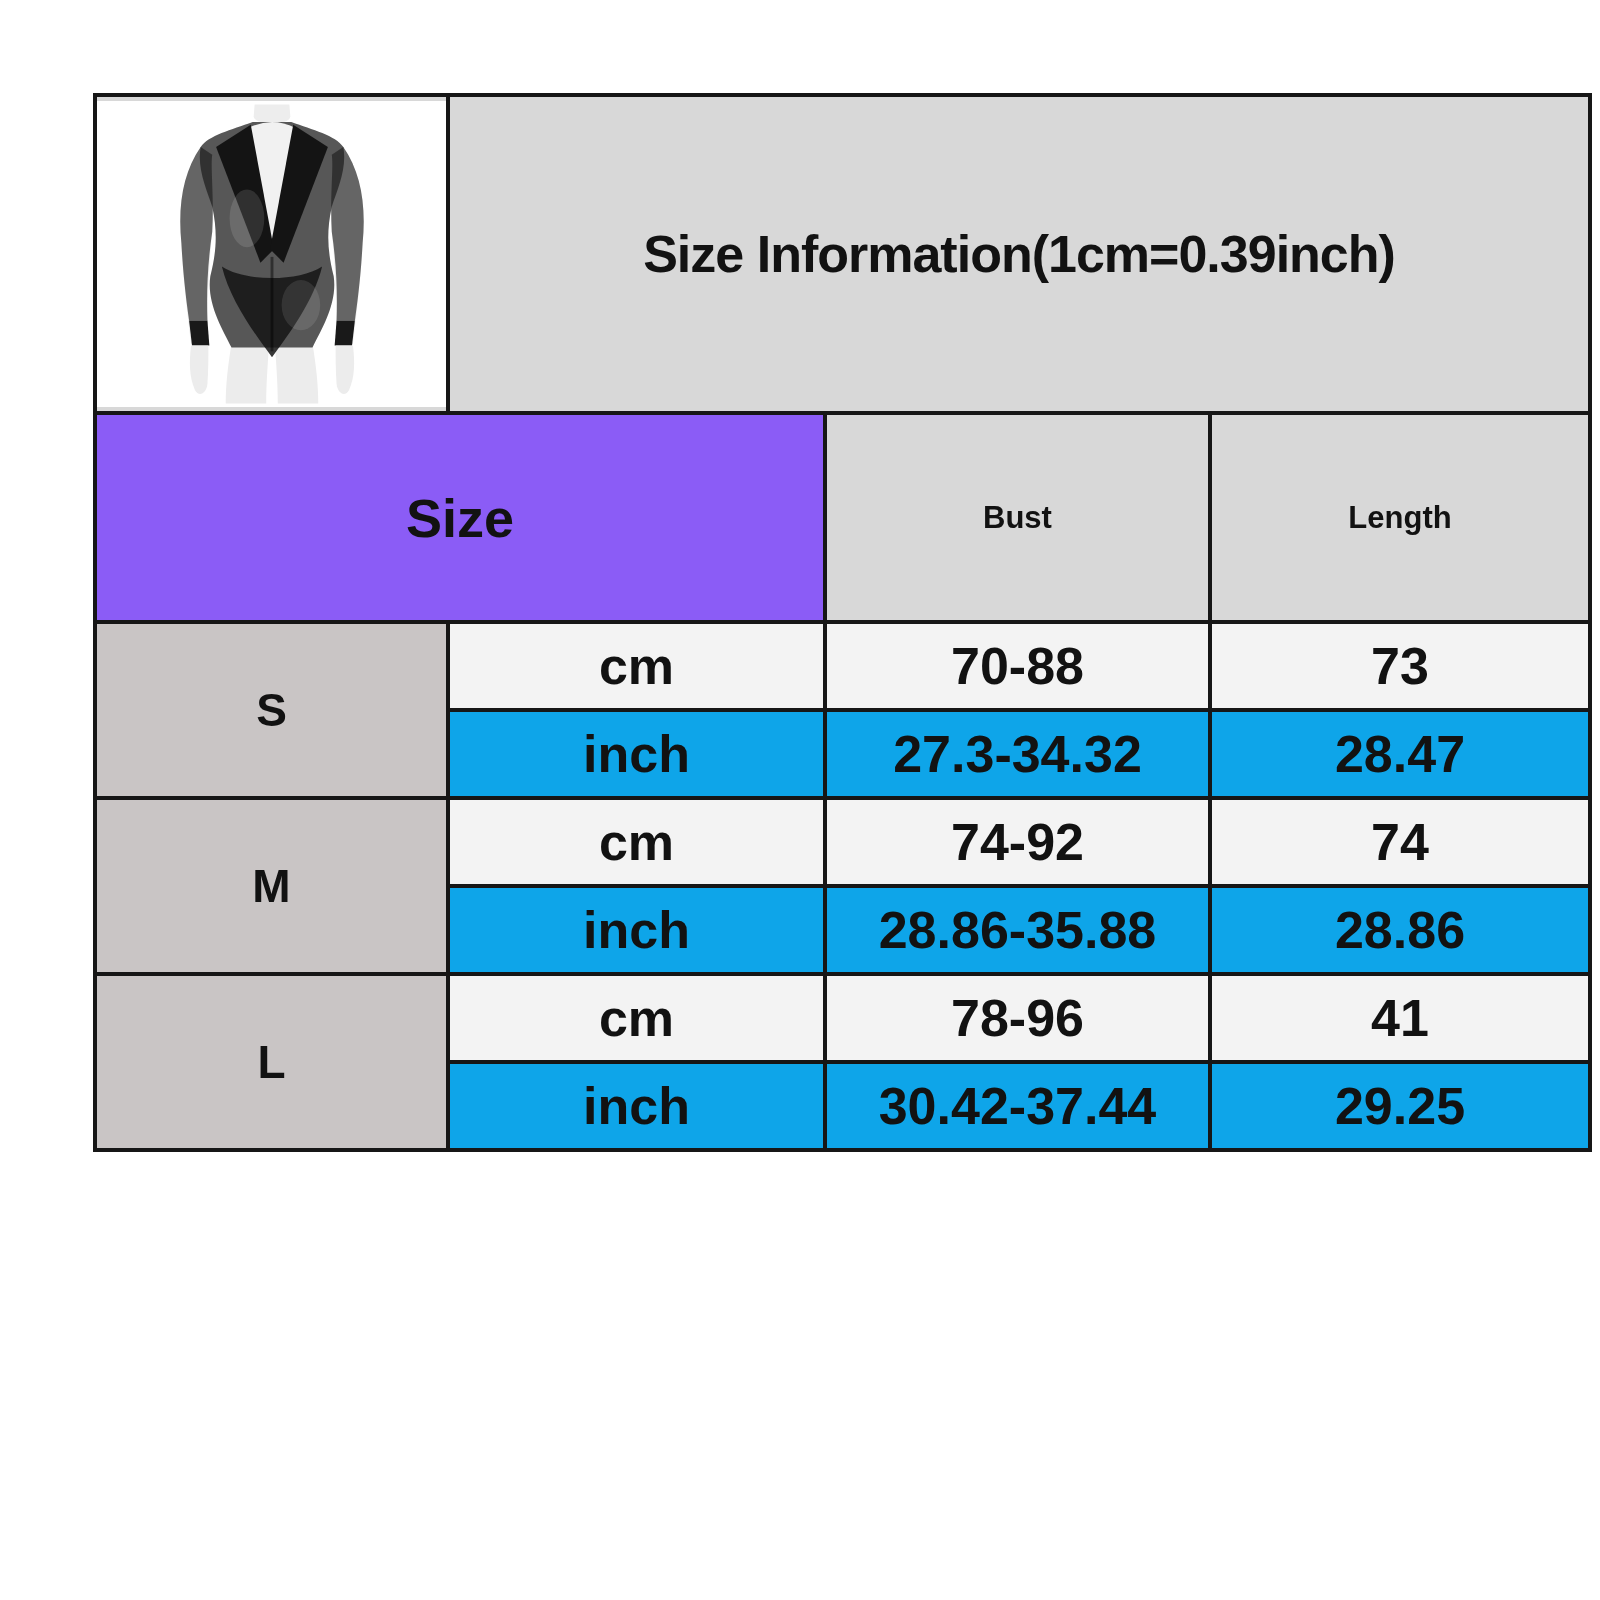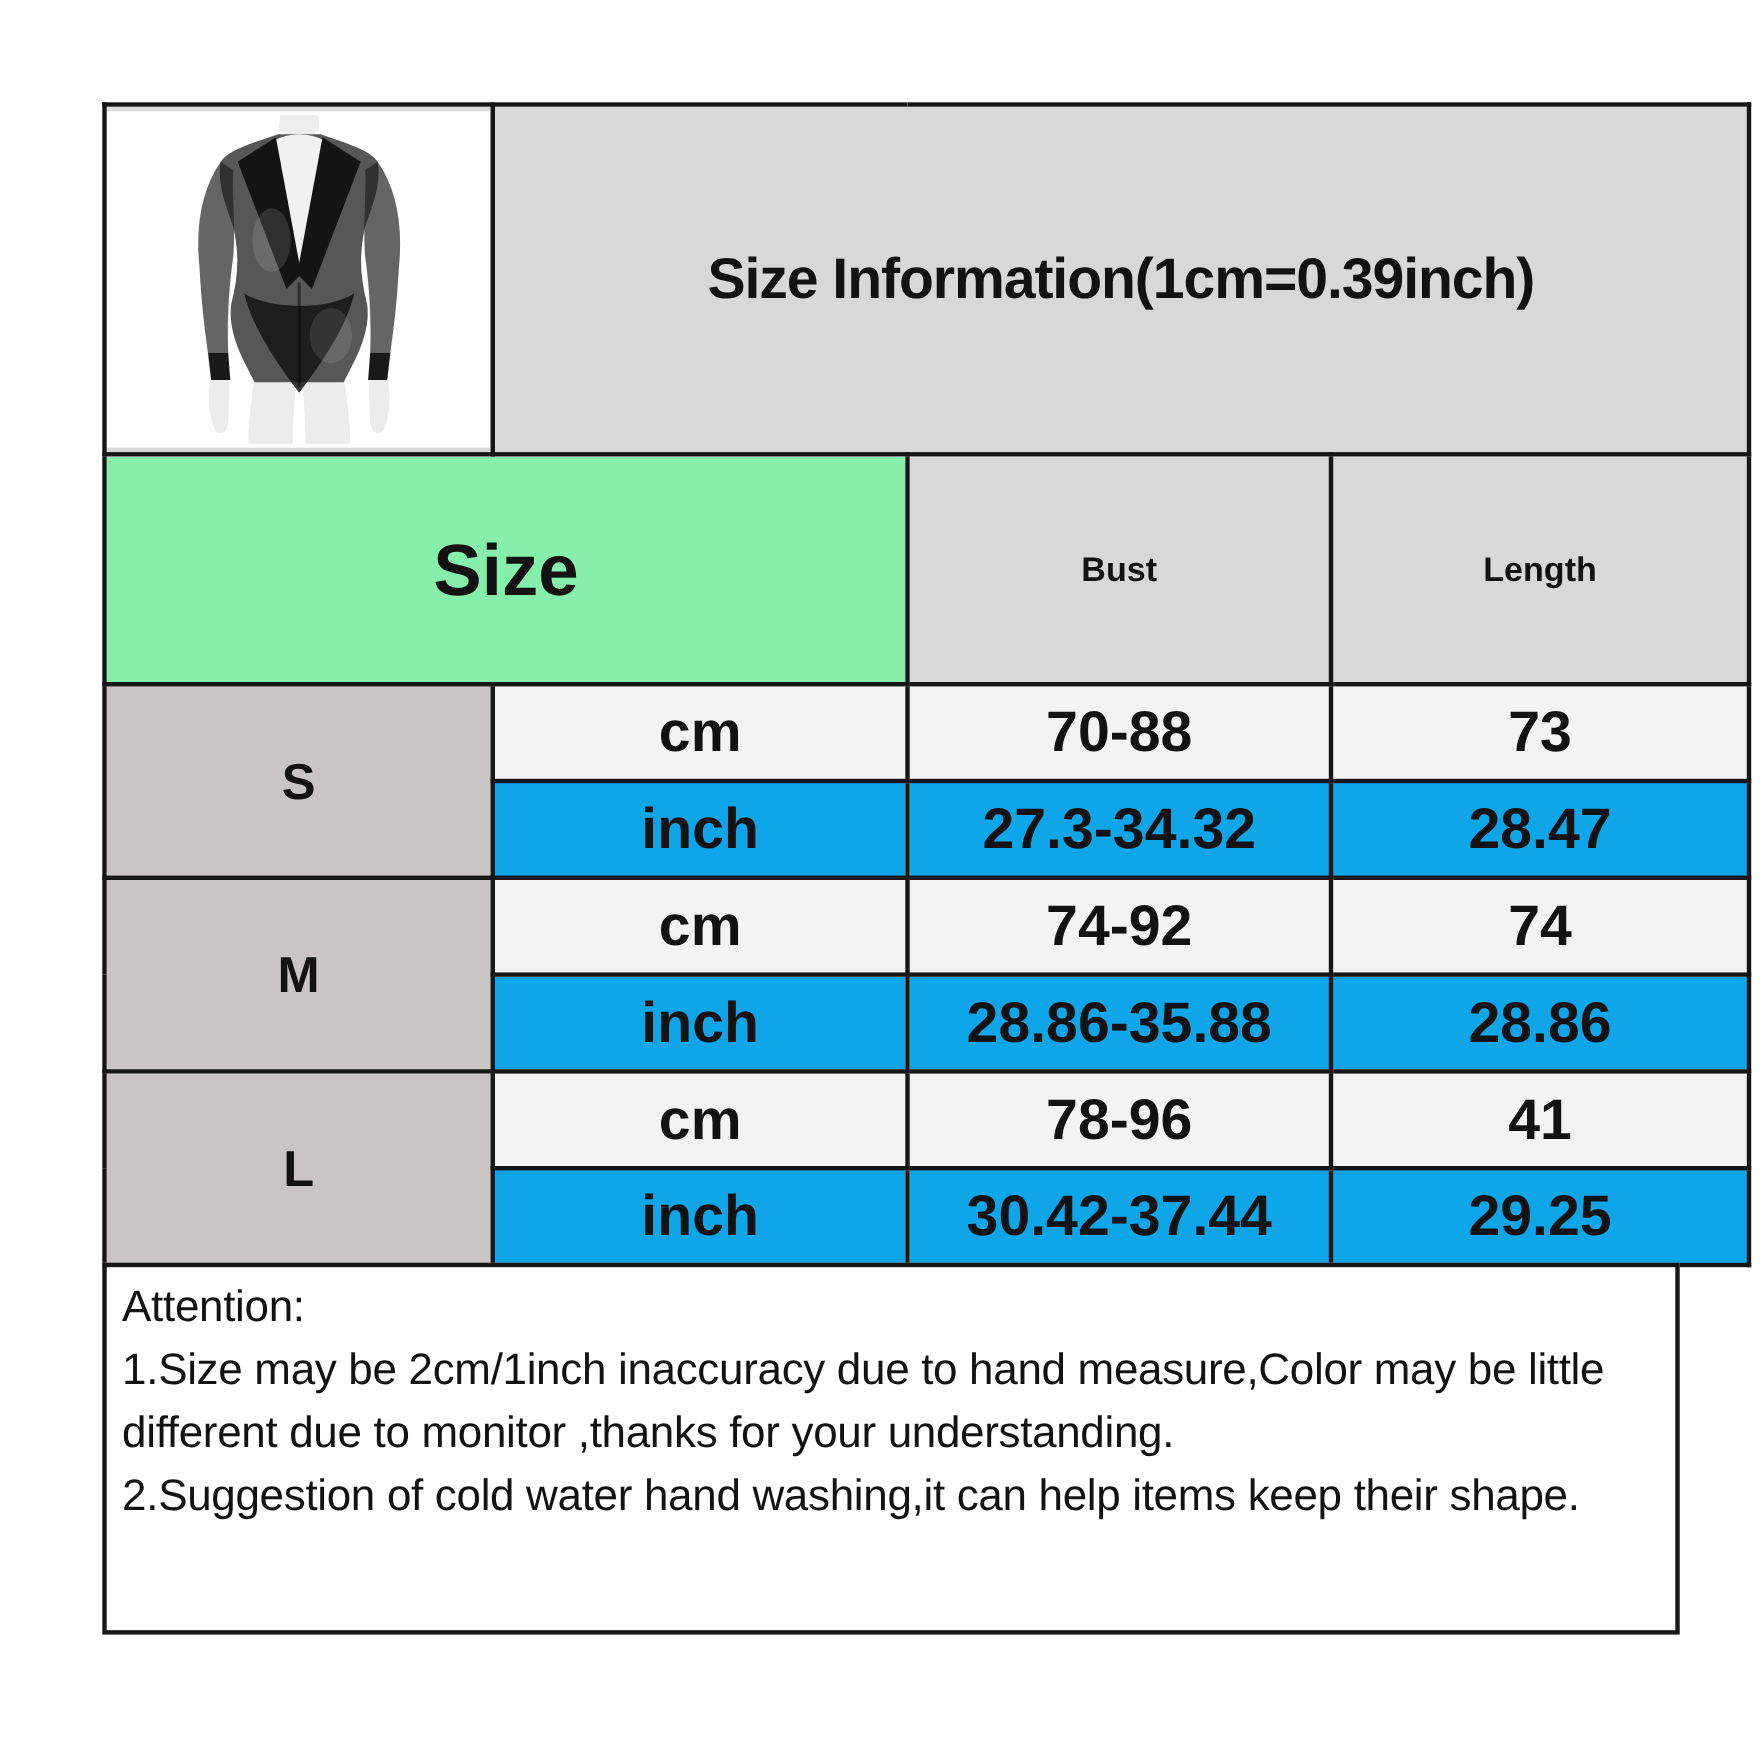--- a/index.html
+++ b/index.html
@@ -47,23 +47,23 @@
     align-items: center;
     justify-content: center;
   }
   td.title-cell {
     background: #d8d8d8;
     font-weight: bold;
     font-size: 52px;
     letter-spacing: -1px;
   }
   td.size-head {
-    background: #86efac;
+    background: #8b5cf6;
     font-weight: bold;
-    font-size: 66px;
+    font-size: 54px;
   }
   td.col-head {
     background: #d8d8d8;
     font-weight: bold;
     font-size: 31px;
   }
   td.size-letter {
     background: #c9c5c5;
     font-weight: bold;
     font-size: 46px;
@@ -184,20 +184,15 @@
         <td class="val">41</td>
       </tr>
       <tr class="data-row inch-row">
         <td class="unit">inch</td>
         <td class="val">30.42-37.44</td>
         <td class="val">29.25</td>
       </tr>
     </tbody>
       </table>
 
-    <div class="attention">
-      <p>Attention:</p>
-      <p>1.Size may be 2cm/1inch inaccuracy due to hand measure,Color may be little different due to monitor ,thanks for your understanding.</p>
-      <p>2.Suggestion of cold water hand washing,it can help items keep their shape.</p>
-    </div>
 
   </div>
 </div>
 
 </body></html>

